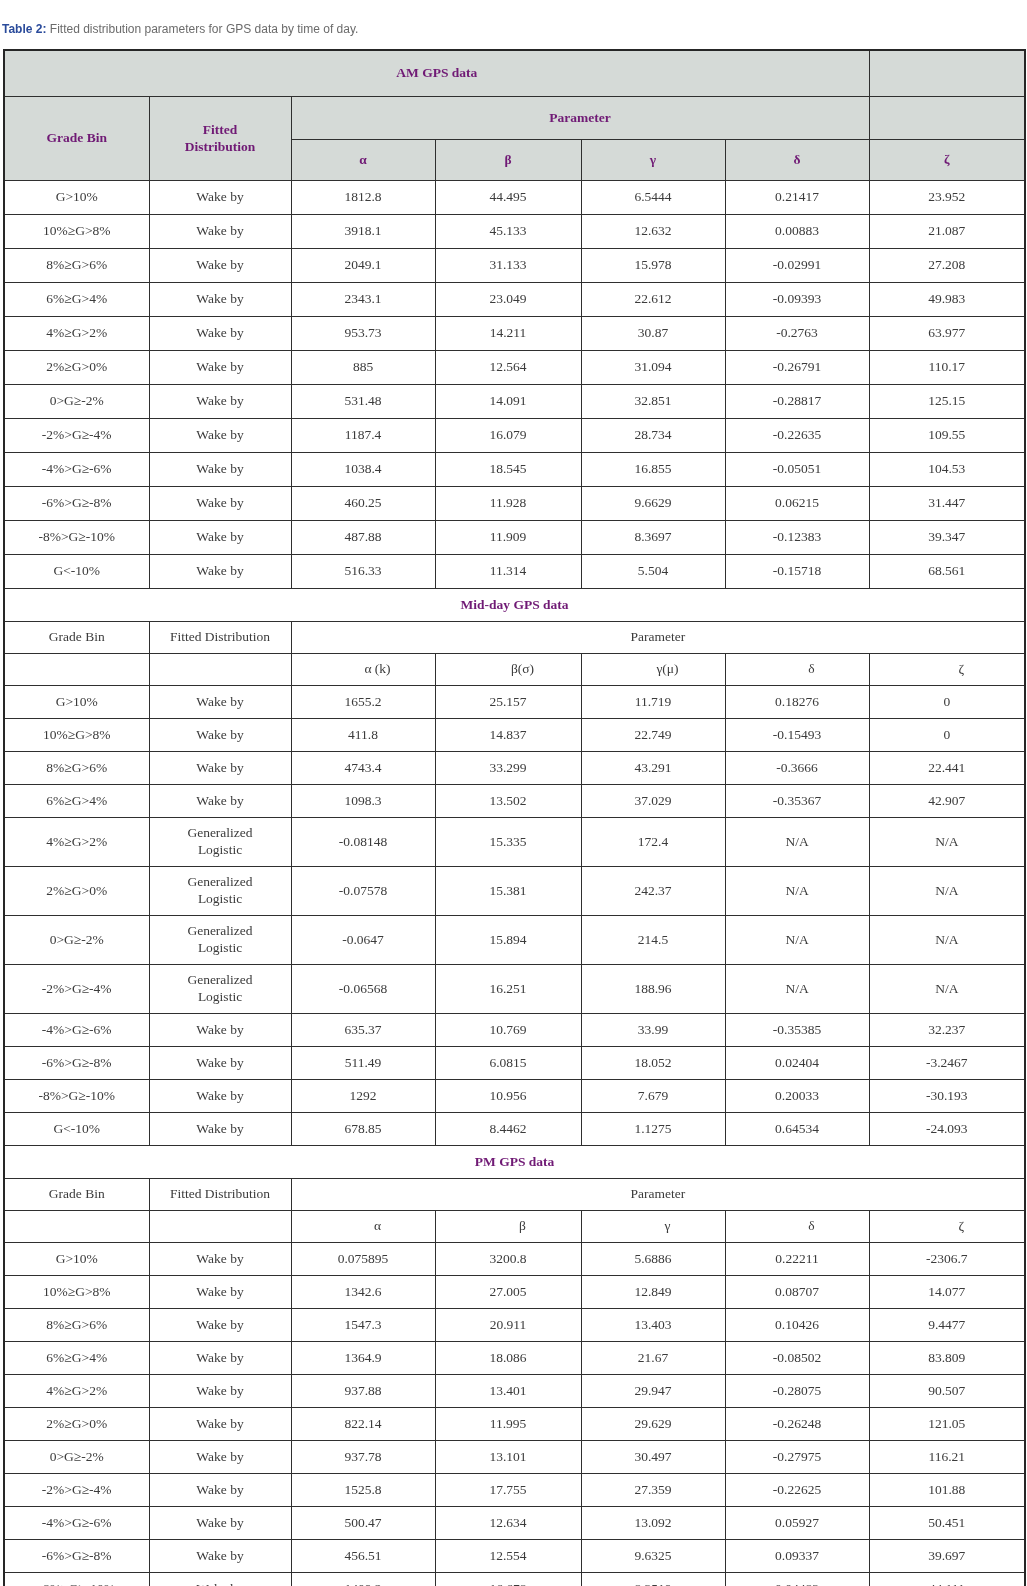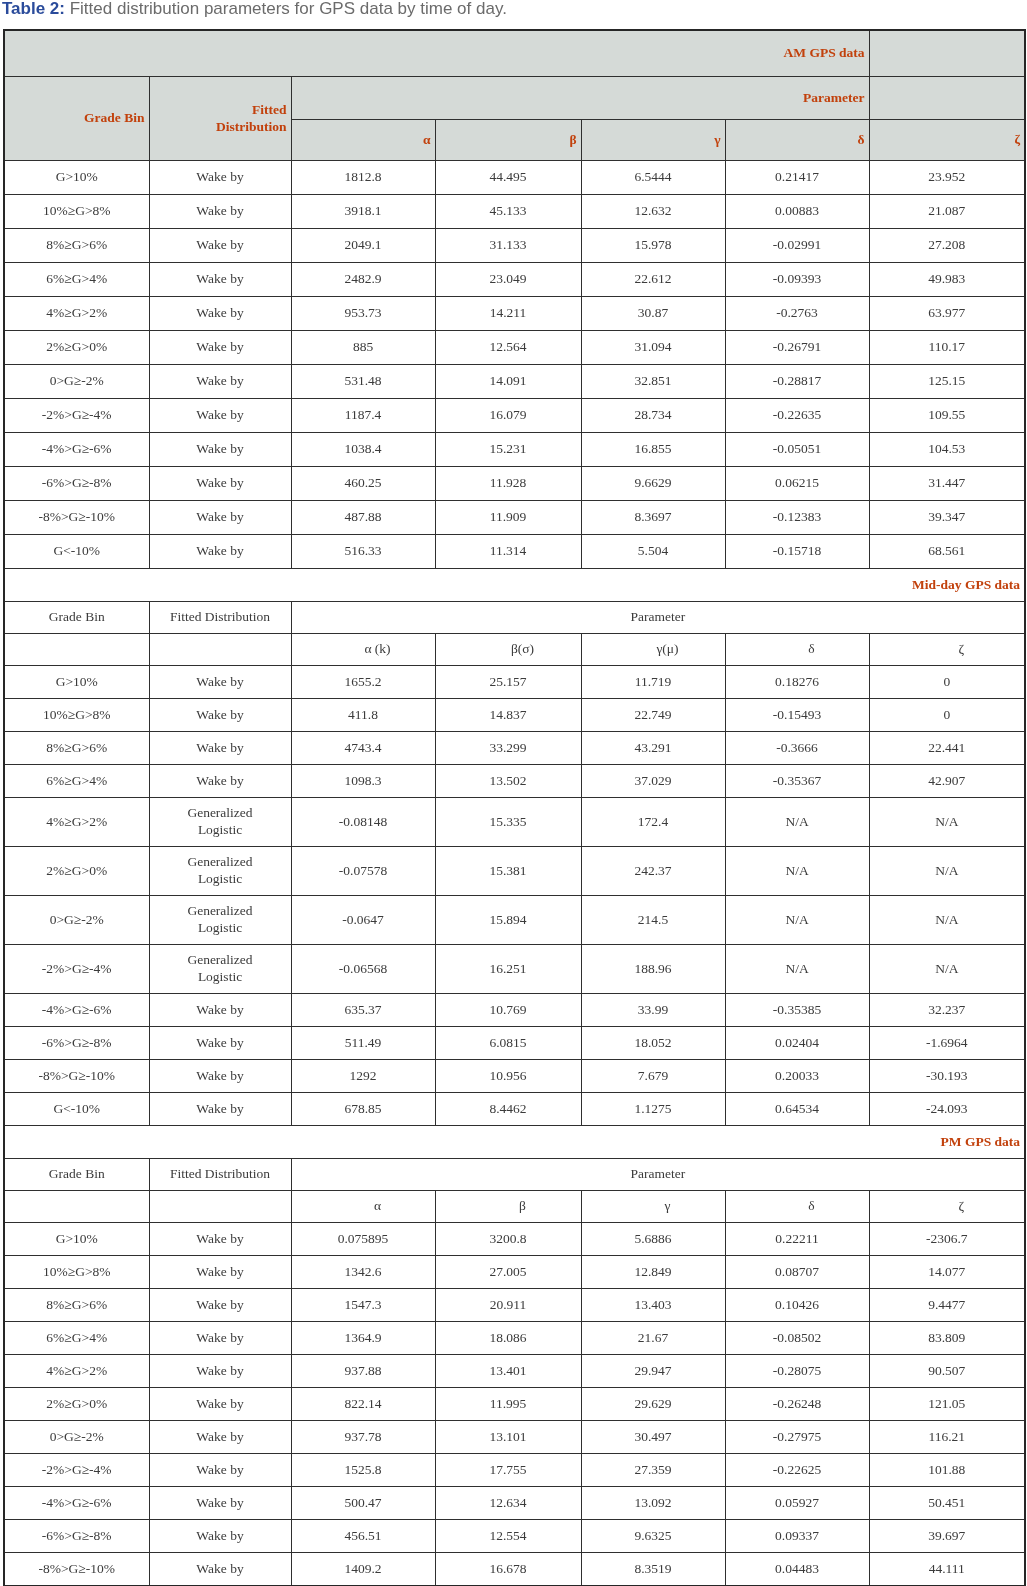--- a/index.html
+++ b/index.html
@@ -5,22 +5,22 @@
   html, body {
     margin: 0;
     padding: 0;
     background: #ffffff;
     width: 1027px;
     height: 1586px;
     overflow: hidden;
   }
   .caption {
     font-family: "Liberation Sans", sans-serif;
-    font-size: 17px;
-    padding: 0 0 0 2px;
+    font-size: 12px;
+    padding: 20px 0 0 2px;
     line-height: 18px;
   }
   .cap-label {
     color: #2a4b9b;
     font-weight: bold;
   }
   .cap-text {
     color: #6b6b6b;
   }
   table.params {
@@ -35,21 +35,21 @@
   }
   td {
     border: 1px solid #2f2f2f;
     text-align: center;
     vertical-align: middle;
     padding: 1px 4px;
     white-space: pre-line;
     line-height: 1.25;
   }
   td.am { background: #d5dad7; }
-  td.bold { font-weight: bold; color: #c2410c; text-align: right; }
+  td.bold { font-weight: bold; color: #701a75; }
   .r-am-title td { height: 43px; }
   .r-am-param td { height: 40px; }
   .r-am-greek td { height: 38px; }
   .r-title td { height: 30px; }
   .r-head td { height: 29px; }
   .r-greek td { height: 29px; padding-left: 33px; }
   .r-data td { height: 30px; }
   .r-data.am-d td { height: 31px; }
   .r-data.tall td { height: 46px; }
 </style>
@@ -112,21 +112,21 @@
         <td>Wake by</td>
         <td>2049.1</td>
         <td>31.133</td>
         <td>15.978</td>
         <td>-0.02991</td>
         <td>27.208</td>
       </tr>
       <tr class="r-data am-d">
         <td>6%≥G&gt;4%</td>
         <td>Wake by</td>
-        <td>2482.9</td>
+        <td>2343.1</td>
         <td>23.049</td>
         <td>22.612</td>
         <td>-0.09393</td>
         <td>49.983</td>
       </tr>
       <tr class="r-data am-d">
         <td>4%≥G&gt;2%</td>
         <td>Wake by</td>
         <td>953.73</td>
         <td>14.211</td>
@@ -158,21 +158,21 @@
         <td>1187.4</td>
         <td>16.079</td>
         <td>28.734</td>
         <td>-0.22635</td>
         <td>109.55</td>
       </tr>
       <tr class="r-data am-d">
         <td>-4%&gt;G≥-6%</td>
         <td>Wake by</td>
         <td>1038.4</td>
-        <td>15.231</td>
+        <td>18.545</td>
         <td>16.855</td>
         <td>-0.05051</td>
         <td>104.53</td>
       </tr>
       <tr class="r-data am-d">
         <td>-6%&gt;G≥-8%</td>
         <td>Wake by</td>
         <td>460.25</td>
         <td>11.928</td>
         <td>9.6629</td>
@@ -299,21 +299,21 @@
         <td>-0.35385</td>
         <td>32.237</td>
       </tr>
       <tr class="r-data">
         <td>-6%&gt;G≥-8%</td>
         <td>Wake by</td>
         <td>511.49</td>
         <td>6.0815</td>
         <td>18.052</td>
         <td>0.02404</td>
-        <td>-1.6964</td>
+        <td>-3.2467</td>
       </tr>
       <tr class="r-data">
         <td>-8%&gt;G≥-10%</td>
         <td>Wake by</td>
         <td>1292</td>
         <td>10.956</td>
         <td>7.679</td>
         <td>0.20033</td>
         <td>-30.193</td>
       </tr>

